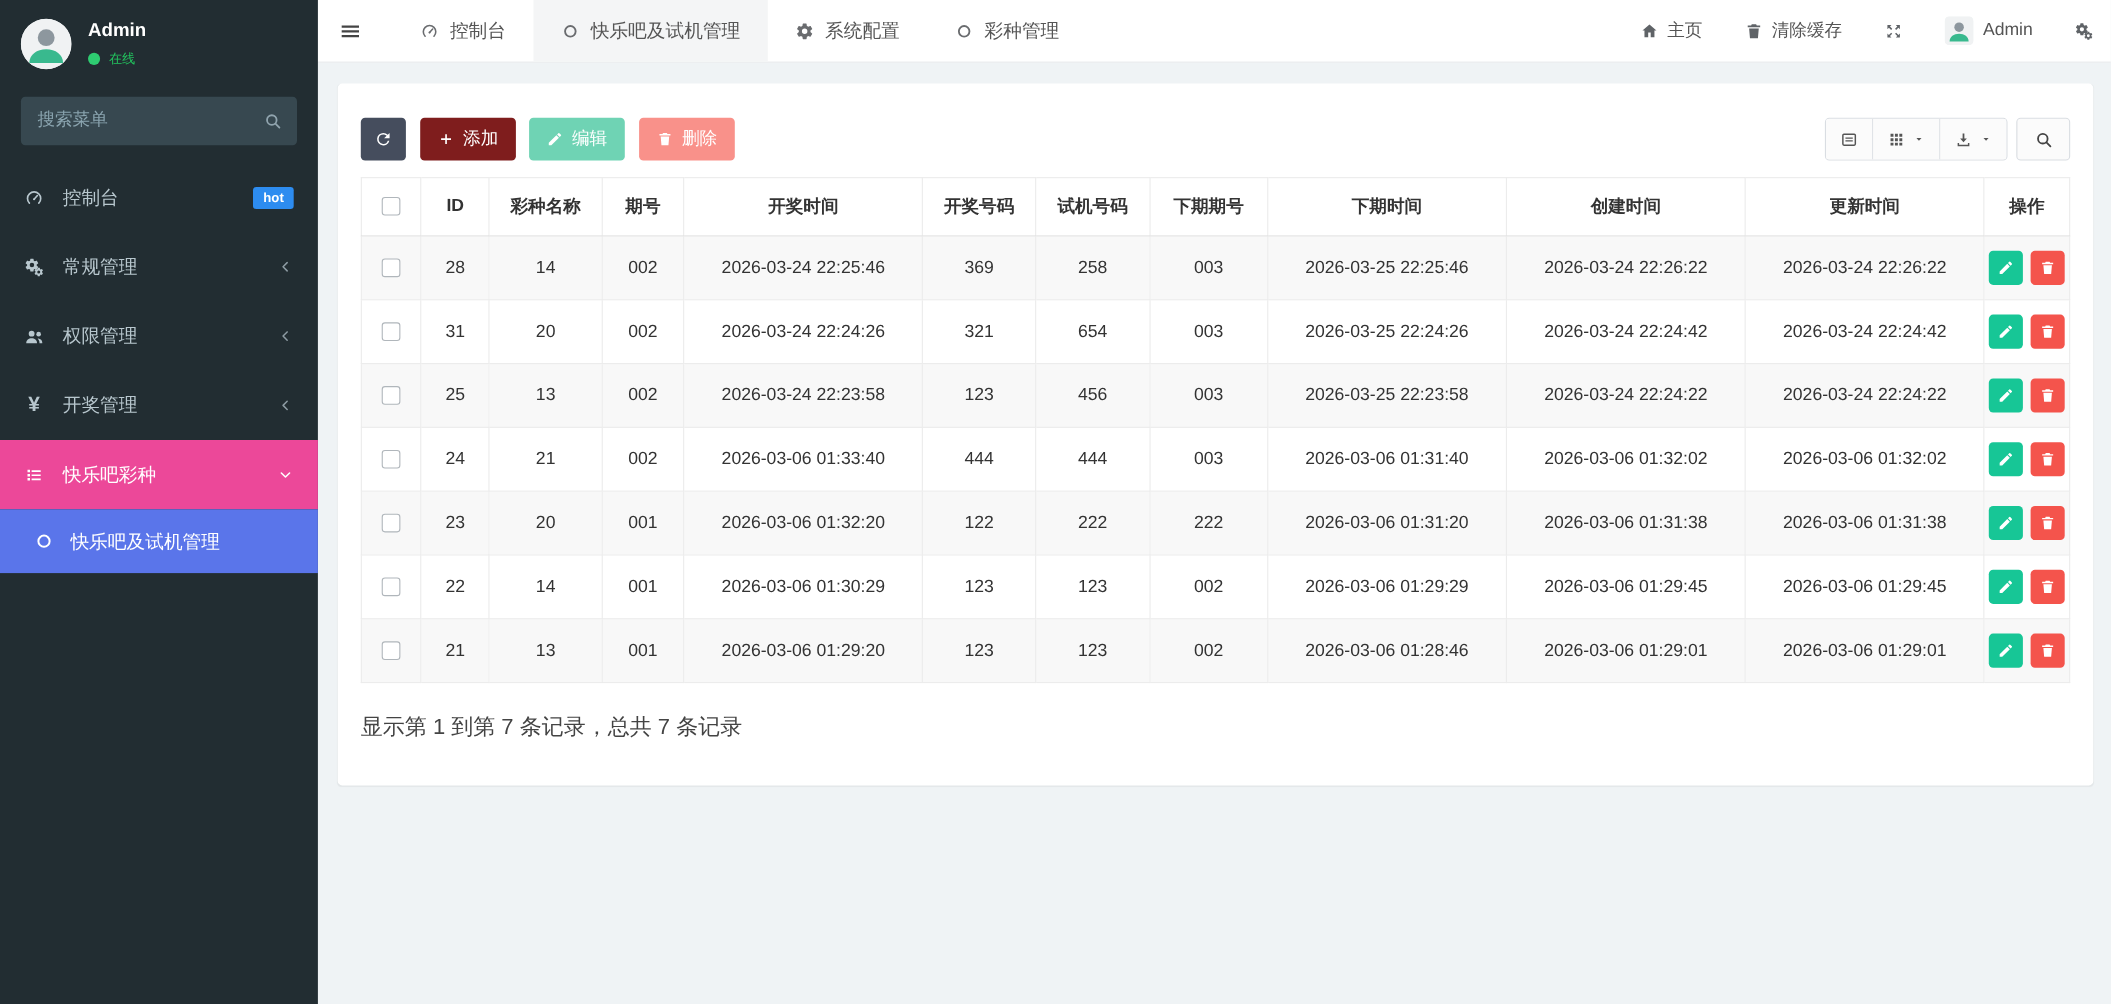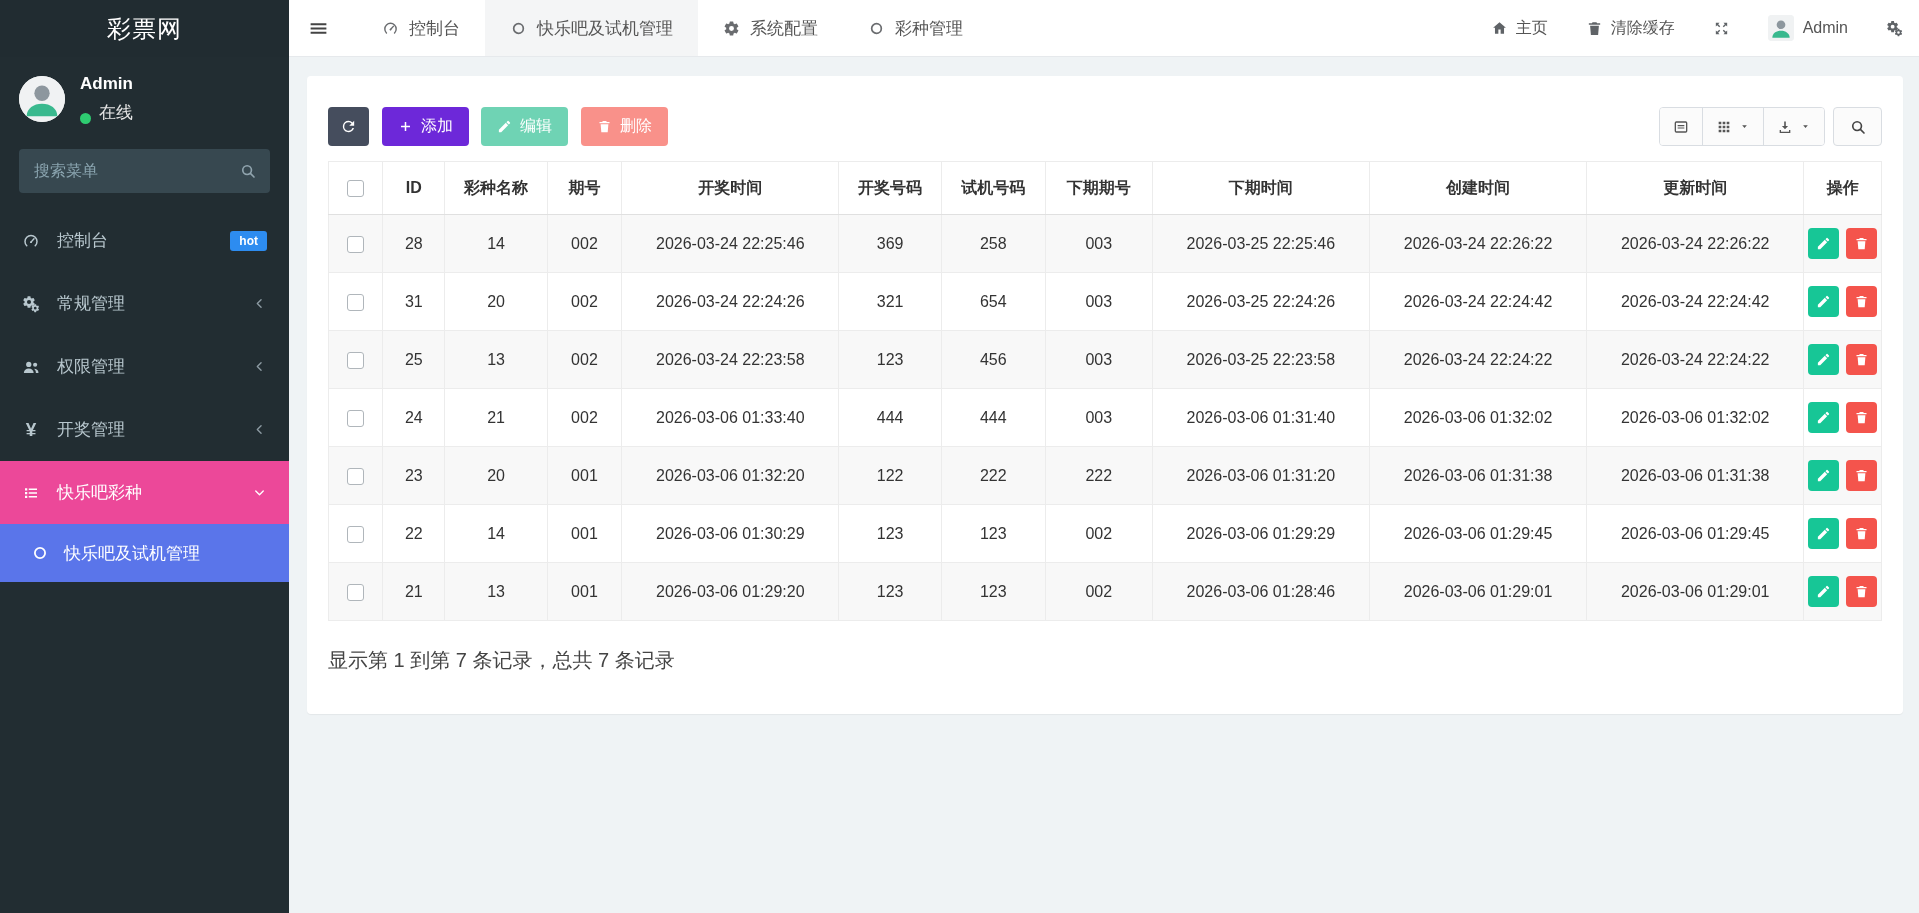--- a/index.html
+++ b/index.html
@@ -9,21 +9,21 @@
   .i{width:18px;height:18px}
 
   
   .sidebar{position:absolute;left:0;top:0;width:289px;height:913px;background:#222d32;z-index:5}
   .brand{height:57px;display:flex;align-items:center;justify-content:center;
     color:#fff;font-size:24px;letter-spacing:1px;background:#212c31}
   .user-panel{display:flex;align-items:center;gap:15px;padding:17px 19px 13px}
   .avatar{width:46px;height:46px;border-radius:50%;overflow:hidden;flex:none;background:#f0f2f3}
   .avatar svg{width:100%;height:100%}
   .user-name{color:#fff;font-size:17px;font-weight:bold}
-  .user-status{display:flex;align-items:flex-end;gap:8px;margin-top:7px;color:#e5e5e5;font-size:17px}
+  .user-status{display:flex;align-items:center;gap:8px;margin-top:7px;color:#22c55e;font-size:12px}
   .dot{width:11px;height:11px;border-radius:50%;background:#2ecc71}
   .menu-search{position:relative;margin:12px 19px 16px}
   .menu-search input{width:100%;height:44px;background:#374850;border:none;border-radius:4px;
     color:#fff;font-size:16px;padding:0 44px 0 15px;outline:none;font-family:inherit}
   .menu-search input::placeholder{color:#8aa4af}
   .ms-icon{position:absolute;right:13px;top:13px;color:#90a4ae}
   .menu-item{height:63px;display:flex;align-items:center;gap:17px;padding:0 22px;
     color:#b8c7ce;font-size:17px;cursor:pointer}
   .menu-item .mi-icon{color:#b8c7ce;flex:none}
   .menu-item.group-active{background:#ec4899;color:#fff}
@@ -56,21 +56,21 @@
 
   
   .card{margin:19px 16px 0 18px;background:#fff;border-radius:4px;
     box-shadow:0 1px 1px rgba(0,0,0,.05);padding:31px 21px 40px;min-height:616px}
   .toolbar{display:flex;align-items:center}
   .btn{height:39px;border:none;border-radius:4px;color:#fff;font-size:16px;cursor:pointer;
     display:inline-flex;align-items:center;gap:8px;padding:0 16px;font-family:inherit}
   .btn .i{width:15px;height:15px}
   .btn-refresh{width:41px;justify-content:center;padding:0;background:#454d5d}
   .btn-refresh .i{width:17px;height:17px}
-  .btn-add{background:#6d28d9;margin-left:13px}
+  .btn-add{background:#7f1d1d;margin-left:13px}
   .btn-edit{background:#6fd3b4;margin-left:12px}
   .btn-del{background:#f9918a;margin-left:13px}
   .toolbar-right{margin-left:auto;display:flex;align-items:center}
   .search-input{width:232px;height:39px;border:1px solid #d9dde2;border-radius:4px;
     font-size:16px;padding:0 13px;color:#333;outline:none;font-family:inherit}
   .search-input::placeholder{color:#9aa0a6}
   .btn-group{display:flex;align-items:stretch;height:39px;margin-left:8px;
     border:1px solid #d9dde2;border-radius:4px;overflow:hidden;background:#fff}
   .gbtn{display:flex;align-items:center;gap:7px;padding:0 13px;background:#fbfbfb;border:none;
     border-right:1px solid #d9dde2;color:#555;cursor:pointer}
@@ -93,21 +93,20 @@
     align-items:center;justify-content:center;color:#fff;cursor:pointer;vertical-align:middle}
   .act .i{width:15px;height:15px}
   .act-edit{background:#17c696}
   .act-del{background:#f4544c;margin-left:7px}
   .summary{margin-top:26px;font-size:20px;color:#444}
 </style>
 </head>
 <body>
 
 <div class="sidebar">
-  <div class="brand">彩票网</div>
 
   <div class="user-panel">
     <div class="avatar">
       <svg viewBox="0 0 24 24">
           <rect width="24" height="24" fill="#f0f2f3"></rect>
           <circle cx="12" cy="9" r="4" fill="#8d979e"></circle>
           <path d="M4 21c0-4 3.6-6.5 8-6.5s8 2.5 8 6.5z" fill="#39b98e"></path>
         </svg>
     </div>
     <div>

